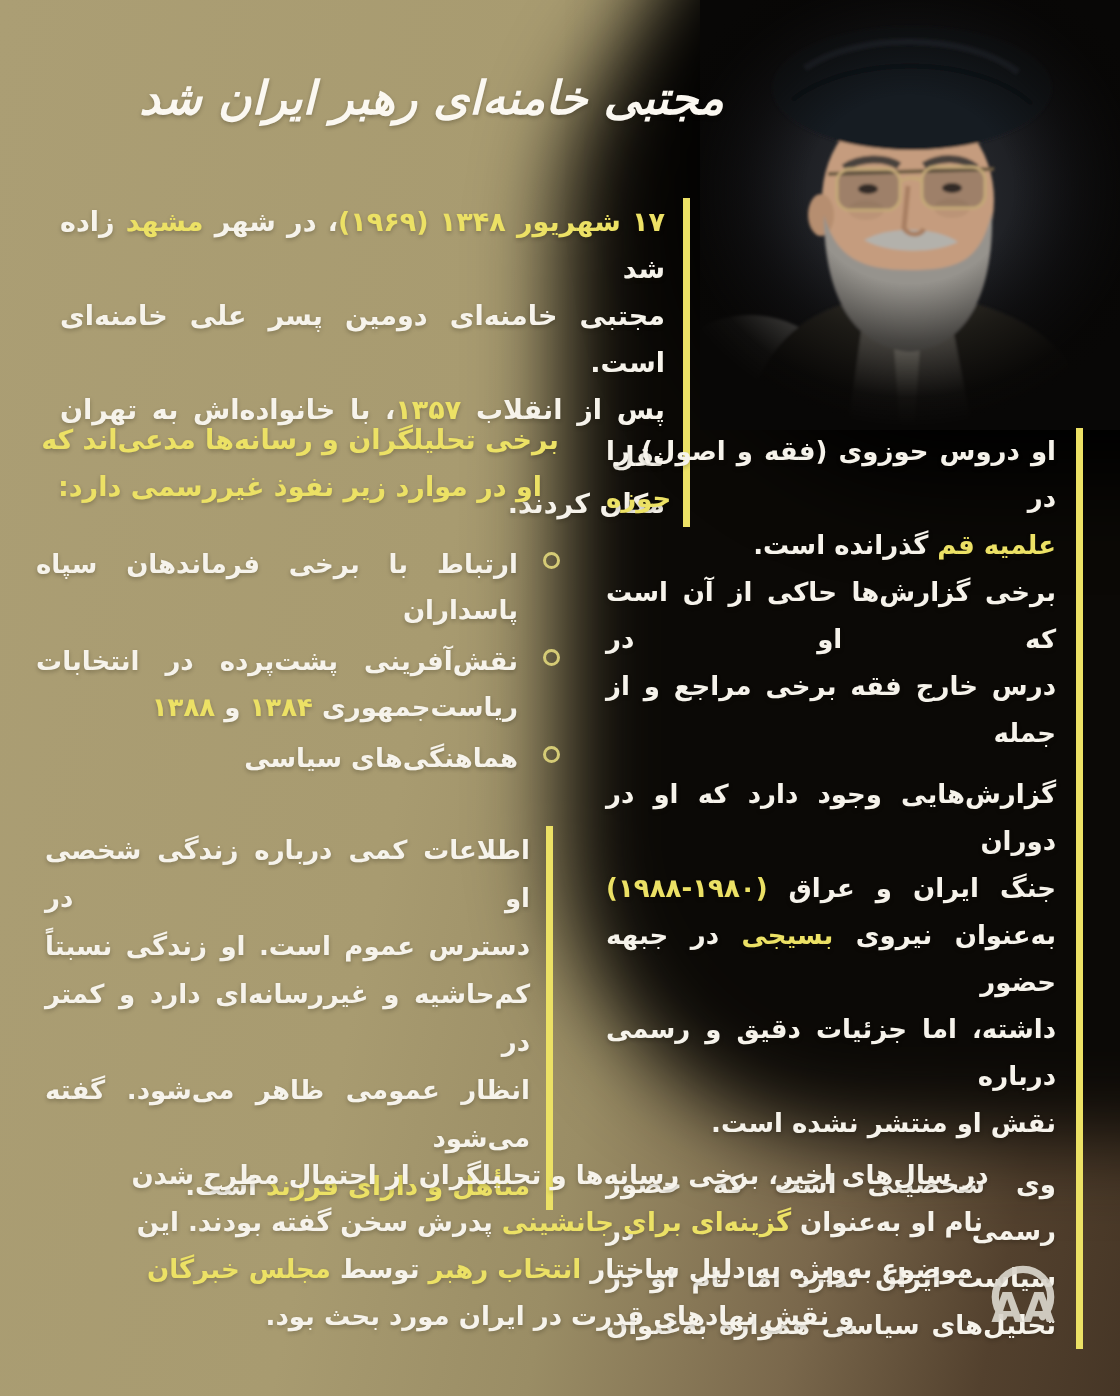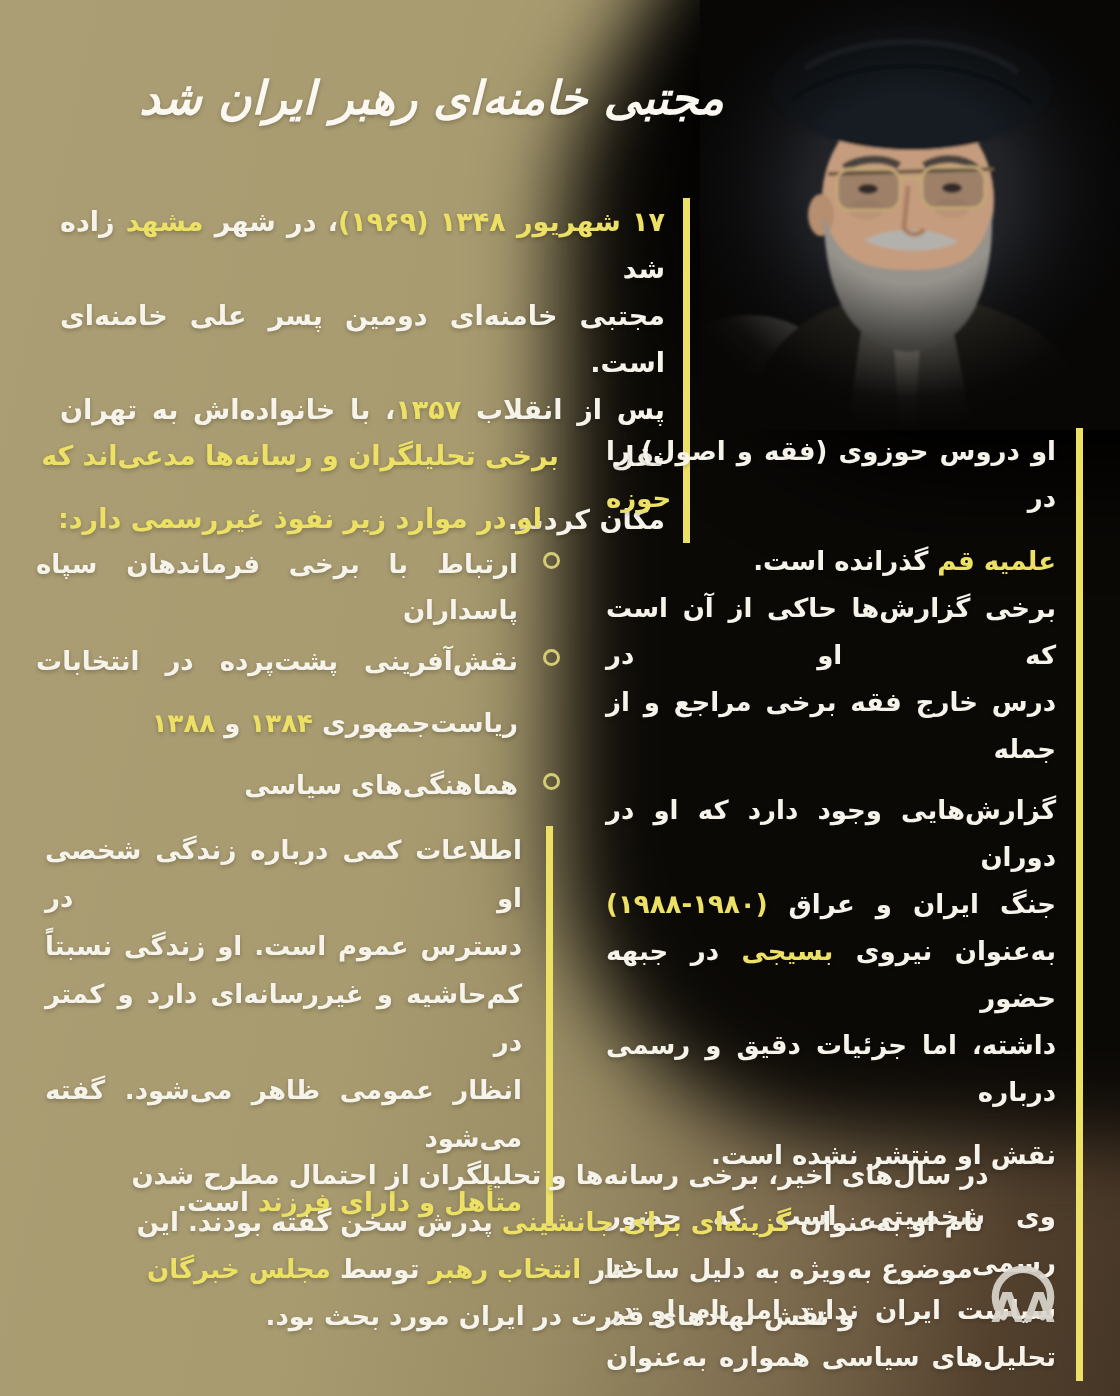--- a/index.html
+++ b/index.html
@@ -28,36 +28,36 @@
   .photo{position:absolute;top:0;right:0;width:420px;height:430px;}
   .photo svg{display:block;width:100%;height:100%;}
   .photo-vignette{
     position:absolute;inset:0;
     background:radial-gradient(ellipse 62% 55% at 50% 44%,
       rgba(8,7,6,0) 40%, rgba(8,7,6,.55) 64%, rgba(8,7,6,.95) 88%, #080706 100%);
   }
   .txt{position:absolute;color:var(--white);text-shadow:0 2px 4px rgba(20,15,5,.25);}
   .hl{color:var(--yellow);}
   .tline{text-align:justify;text-align-last:justify;}
-  .tline.end{text-align-last:right;margin-top:16px;}
+  .tline.end{text-align-last:right;}
   [data-line-align="center"] .tline,
   [data-line-align="center"] .tline.end{text-align:center;text-align-last:center;}
 
   .title{top:66px;right:396px;font-size:46px;line-height:64px;white-space:nowrap;color:#fbf8f1;z-index:6;font-style:italic;}
   .bar-right{border-right:7px solid var(--yellow);}
   .intro{top:198px;right:430px;width:630px;padding-right:18px;font-size:27px;line-height:47px;z-index:6;}
   .claims-heading{top:416px;right:556px;width:528px;font-size:27px;line-height:47px;color:var(--yellow);z-index:6;}
   .bullets{top:541px;right:556px;width:528px;font-size:26px;line-height:46px;z-index:6;}
   .bullet{position:relative;padding-right:46px;}
   .bullet + .bullet{margin-top:5px;}
   .bullet-marker{
     position:absolute;right:4px;top:11px;width:17px;height:17px;
     border:3px solid #d5cb76;border-radius:50%;
   }
-  .personal{top:826px;right:567px;width:508px;padding-right:24px;font-size:26px;line-height:48px;z-index:6;}
+  .personal{top:826px;right:567px;width:508px;padding-right:16px;font-size:26px;line-height:48px;z-index:6;}
   .right-col{top:428px;right:37px;width:477px;padding-right:20px;font-size:26px;line-height:47px;z-index:6;}
   .right-col .para + .para{margin-top:14px;}
   .footer{top:1152px;right:60px;width:1000px;font-size:26px;line-height:47px;z-index:6;}
   .logo{position:absolute;top:1258px;right:58px;width:78px;height:78px;z-index:6;opacity:.92;}
 </style>
 </head>
 <body>
 
 <div class="page">
 

